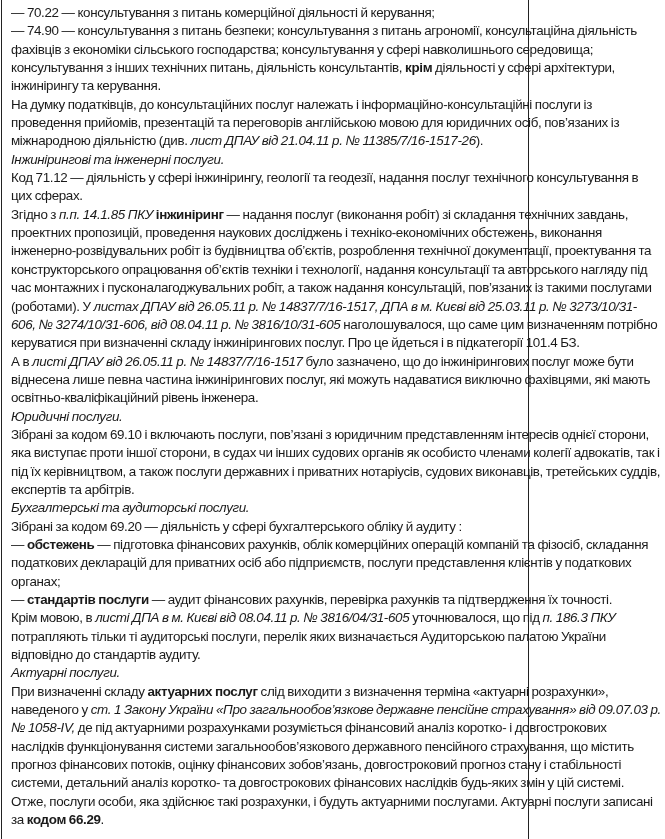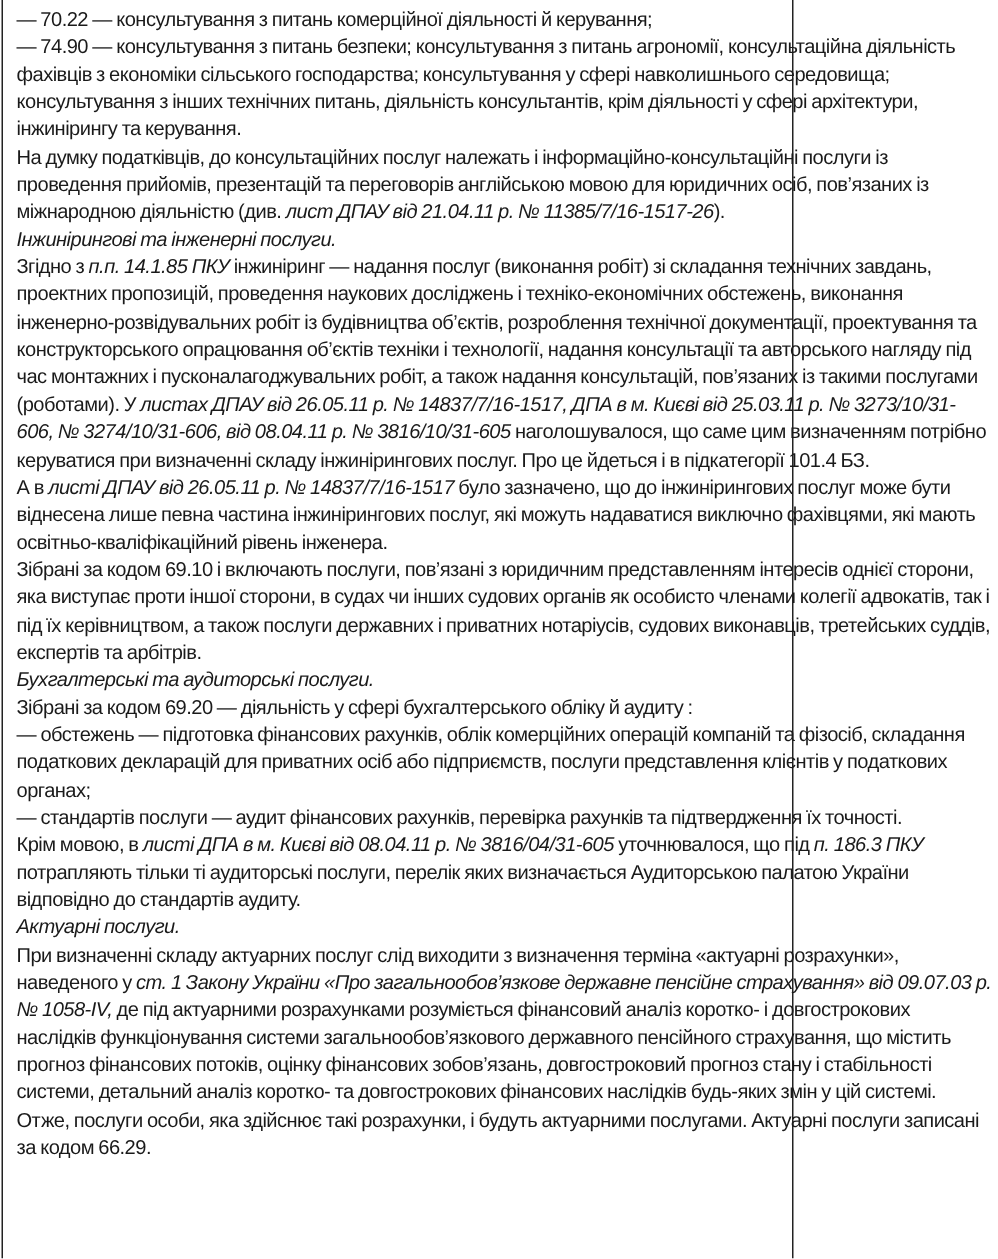--- a/index.html
+++ b/index.html
@@ -11,33 +11,35 @@
     }
     .content {
       position: absolute; left: 9px; top: 4px; width: 650px;
       font-family: "Liberation Sans", sans-serif;
       font-size: 13.4px; line-height: 18.35px; color: #1a1a1a;
       letter-spacing: -0.35px; word-spacing: -0.5px;
     }
     .p { margin: 0; }
     .h { font-style: italic; font-weight: normal; }
     i, .it { font-style: italic; margin-top: 12px; }
-    b { font-weight: normal; }
+    b { font-weight: bold; }
   </style>
 </head>
 <body>
 
 <div class="frame">
   <div class="content" id="content">
       <p class="p"><span>— 70.22 — консультування з питань комерційної діяльності й керування;</span></p>
       <p class="p"><span>— 74.90 — консультування з питань безпеки; консультування з питань агрономії, консультаційна діяльність фахівців з економіки сільського господарства; консультування у сфері навколишнього середовища; консультування з інших технічних питань, діяльність консультантів, </span><b>крім</b><span> діяльності у сфері архітектури, інжинірингу та керування.</span></p>
       <p class="p"><span>На думку податківців, до консультаційних послуг належать і інформаційно-консультаційні послуги із проведення прийомів, презентацій та переговорів англійською мовою для юридичних осіб, пов’язаних із міжнародною діяльністю (див. </span><i>лист ДПАУ від 21.04.11 р. № 11385/7/16-1517-26</i><span>).</span></p>
       <p class="p h"><span>Інжинірингові та інженерні послуги.</span></p>
+      <p class="p"><span>Код 71.12 — діяльність у сфері інжинірингу, геології та геодезії, надання послуг технічного консультування в цих сферах.</span></p>
       <p class="p"><span>Згідно з </span><i>п.п. 14.1.85 ПКУ</i><span> </span><b>інжиніринг</b><span> — надання послуг (виконання робіт) зі складання технічних завдань, проектних пропозицій, проведення наукових досліджень і техніко-економічних обстежень, виконання інженерно-розвідувальних робіт із будівництва об’єктів, розроблення технічної документації, проектування та конструкторського опрацювання об’єктів техніки і технології, надання консультації та авторського нагляду під час монтажних і пусконалагоджувальних робіт, а також надання консультацій, пов’язаних із такими послугами (роботами). У </span><i>листах ДПАУ від 26.05.11 р. № 14837/7/16-1517, ДПА в м. Києві від 25.03.11 р. № 3273/10/31-606, № 3274/10/31-606, від 08.04.11 р. № 3816/10/31-605</i><span> наголошувалося, що саме цим визначенням потрібно керуватися при визначенні складу інжинірингових послуг. Про це йдеться і в підкатегорії 101.4 БЗ.</span></p>
       <p class="p"><span>А в </span><i>листі ДПАУ від 26.05.11 р. № 14837/7/16-1517</i><span> було зазначено, що до інжинірингових послуг може бути віднесена лише певна частина інжинірингових послуг, які можуть надаватися виключно фахівцями, які мають освітньо-кваліфікаційний рівень інженера.</span></p>
+      <p class="p h"><span>Юридичні послуги.</span></p>
       <p class="p"><span>Зібрані за кодом 69.10 і включають послуги, пов’язані з юридичним представленням інтересів однієї сторони, яка виступає проти іншої сторони, в судах чи інших судових органів як особисто членами колегії адвокатів, так і під їх керівництвом, а також послуги державних і приватних нотаріусів, судових виконавців, третейських суддів, експертів та арбітрів.</span></p>
       <p class="p h"><span>Бухгалтерські та аудиторські послуги.</span></p>
       <p class="p"><span>Зібрані за кодом 69.20 — діяльність у сфері бухгалтерського обліку й аудиту :</span></p>
       <p class="p"><span>— </span><b>обстежень</b><span> — підготовка фінансових рахунків, облік комерційних операцій компаній та фізосіб, складання податкових декларацій для приватних осіб або підприємств, послуги представлення клієнтів у податкових органах;</span></p>
       <p class="p"><span>— </span><b>стандартів послуги</b><span> — аудит фінансових рахунків, перевірка рахунків та підтвердження їх точності.</span></p>
       <p class="p"><span>Крім мовою, в </span><i>листі ДПА в м. Києві від 08.04.11 р. № 3816/04/31-605</i><span> уточнювалося, що під </span><i>п. 186.3 ПКУ</i><span> потрапляють тільки ті аудиторські послуги, перелік яких визначається Аудиторською палатою України відповідно до стандартів аудиту.</span></p>
       <p class="p h"><span>Актуарні послуги.</span></p>
       <p class="p"><span>При визначенні складу </span><b>актуарних послуг</b><span> слід виходити з визначення терміна «актуарні розрахунки», наведеного у </span><i>ст. 1 Закону України «Про загальнообов’язкове державне пенсійне страхування» від 09.07.03 р. № 1058-IV,</i><span> де під актуарними розрахунками розуміється фінансовий аналіз коротко- і довгострокових наслідків функціонування системи загальнообов’язкового державного пенсійного страхування, що містить прогноз фінансових потоків, оцінку фінансових зобов’язань, довгостроковий прогноз стану і стабільності системи, детальний аналіз коротко- та довгострокових фінансових наслідків будь-яких змін у цій системі.</span></p>
       <p class="p"><span>Отже, послуги особи, яка здійснює такі розрахунки, і будуть актуарними послугами. Актуарні послуги записані за </span><b>кодом 66.29</b><span>.</span></p>
     </div>

